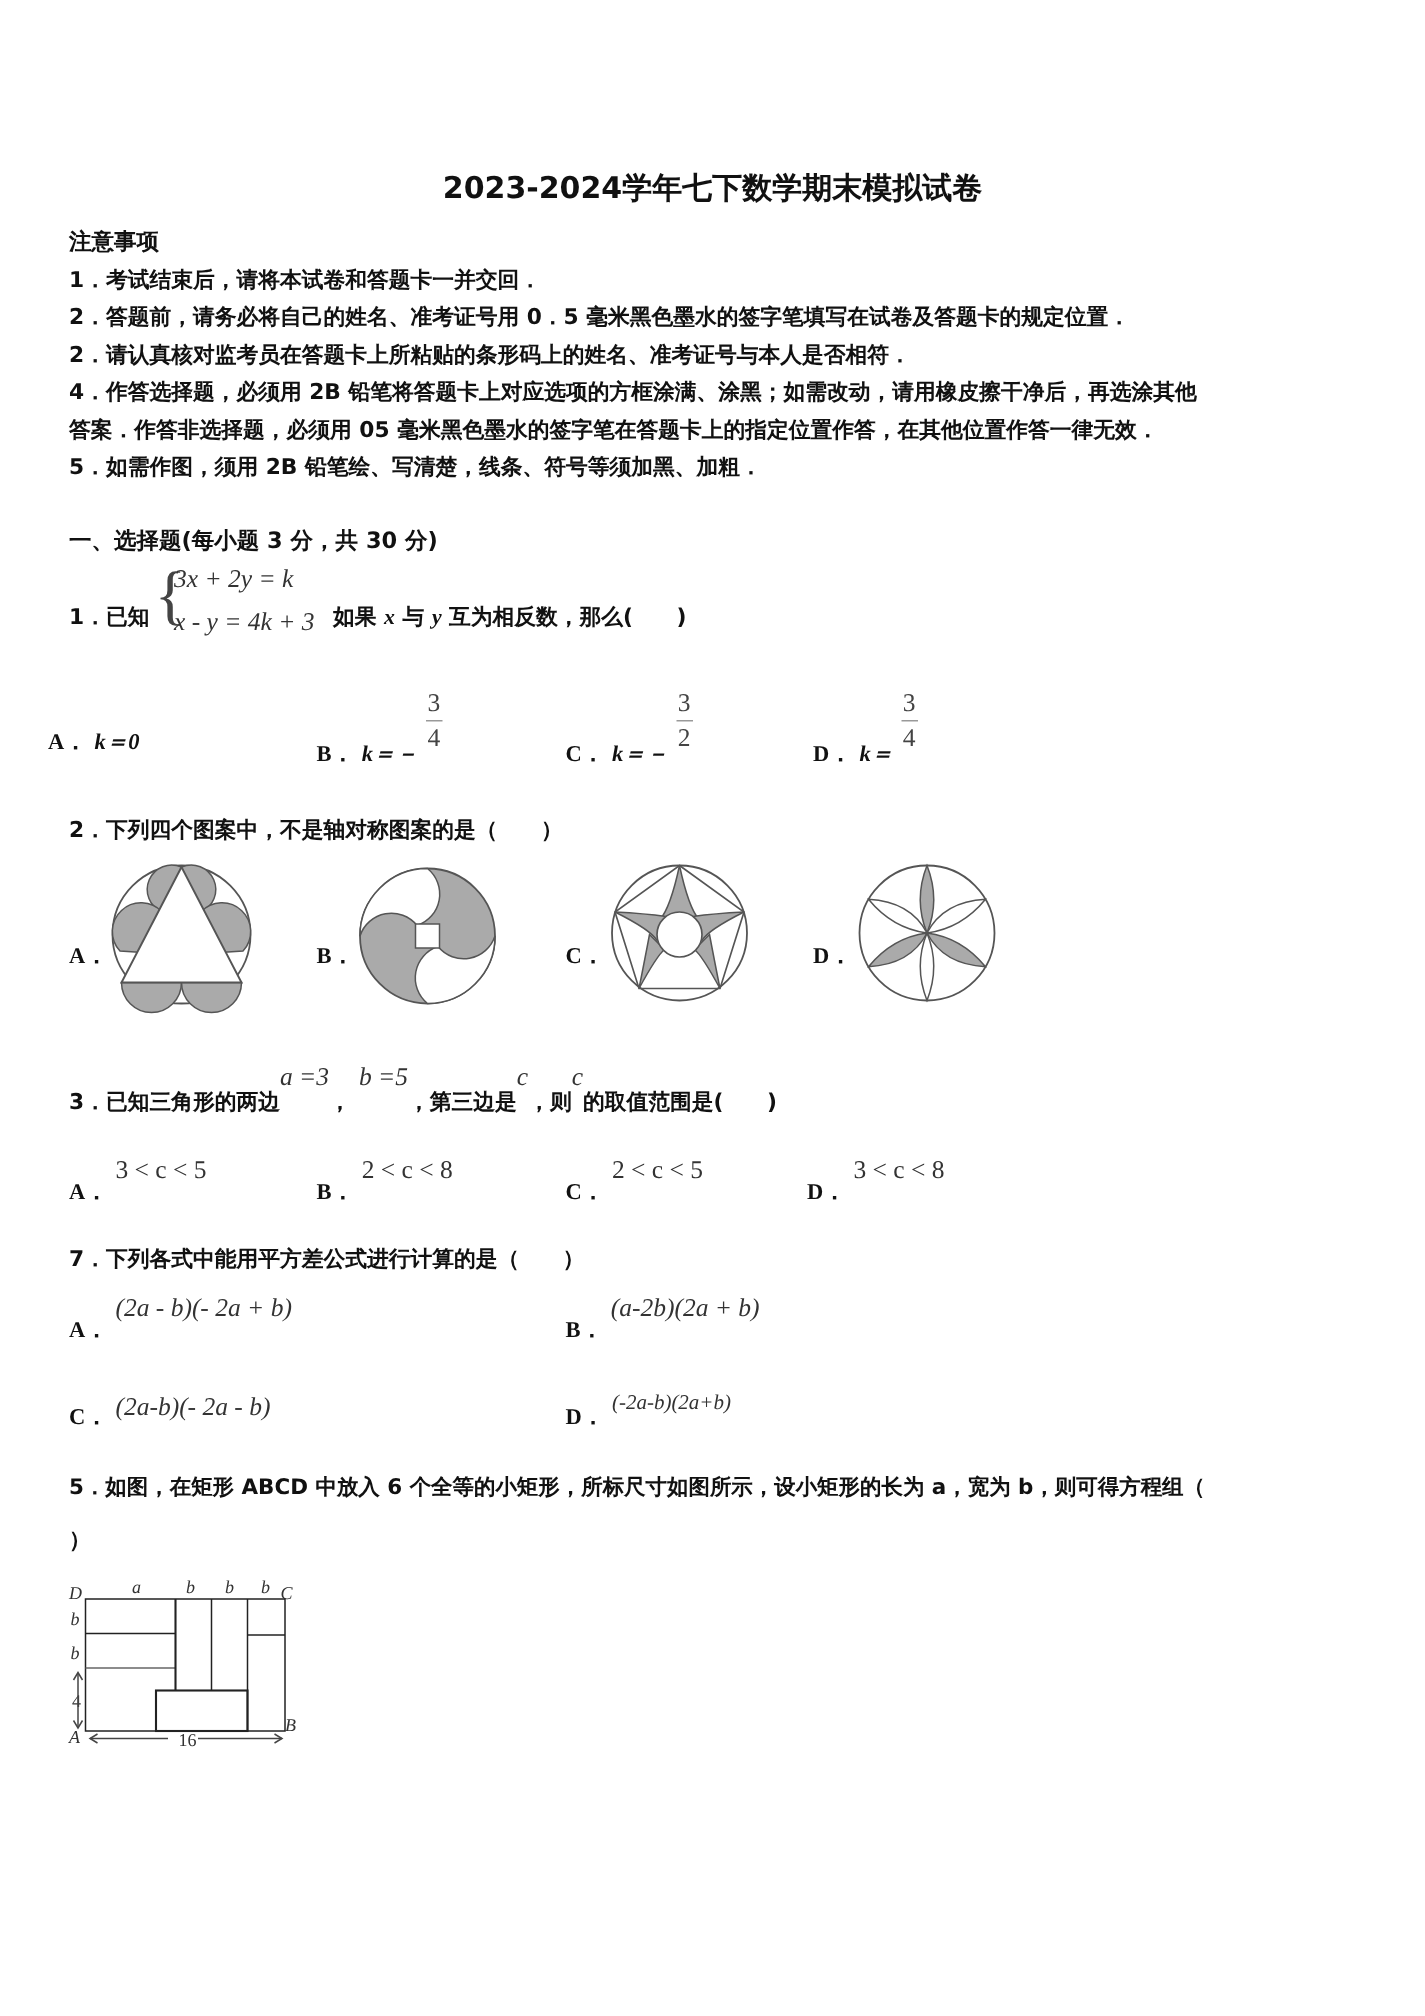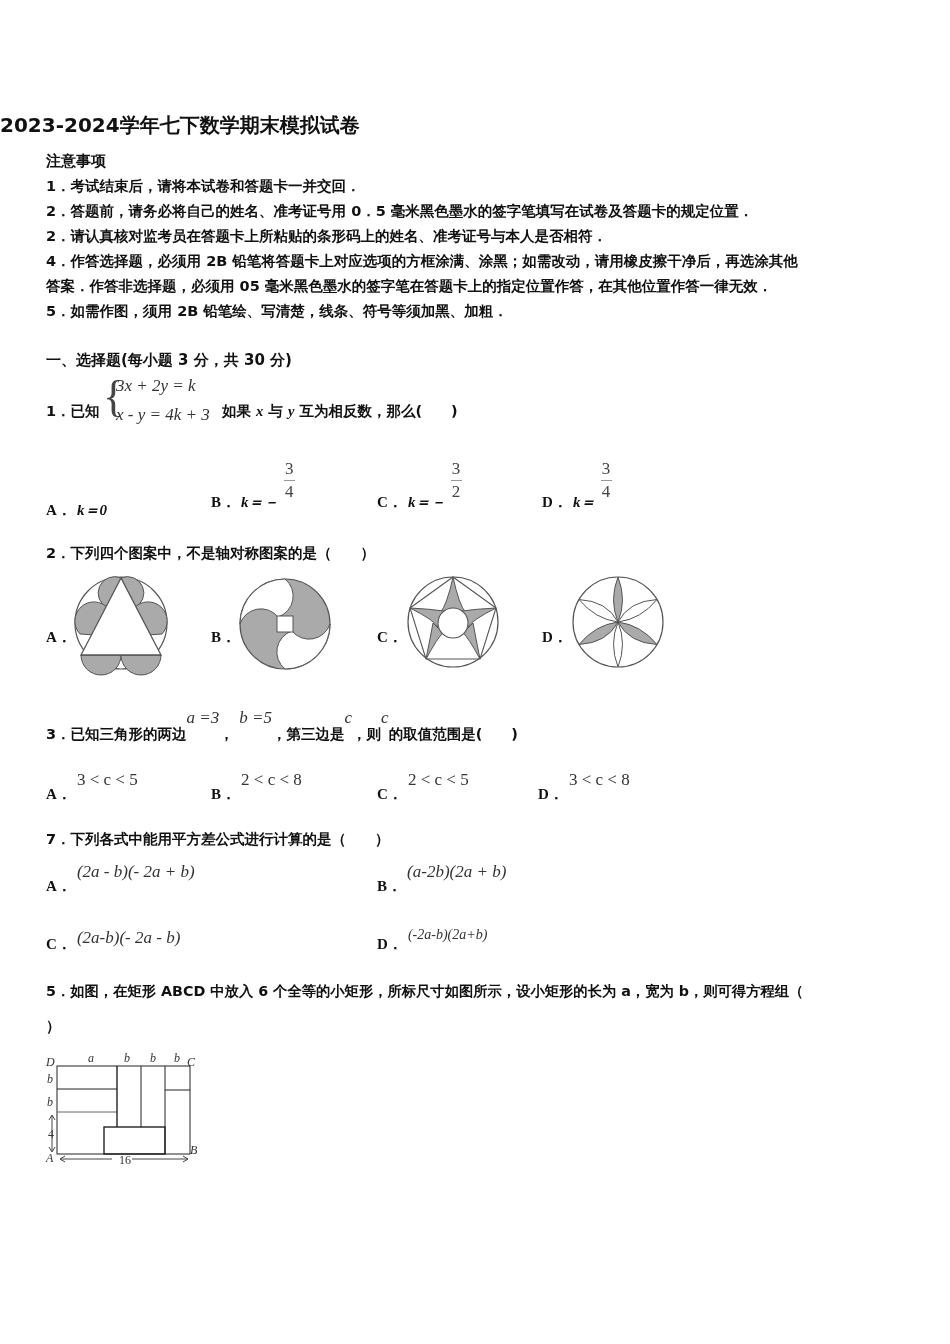--- a/index.html
+++ b/index.html
@@ -1,19 +1,19 @@
 <!DOCTYPE html>
 <html><head>
 <meta charset="utf-8">
 <style>
   html, body { margin: 0; padding: 0; background: #ffffff; }
   body { width: 950px; height: 1344px; position: relative; overflow: hidden;
          font-family: "DejaVu Sans", "Liberation Sans", sans-serif; color: #111; }
   .abs { position: absolute; white-space: nowrap; }
-  .title { top: 112px; left: 0; width: 950px; font-size: 20px; font-weight: bold; letter-spacing: 0px; }
+  .title { top: 112px; left: 0; width: 950px; text-align: center; font-size: 20px; font-weight: bold; letter-spacing: 0px; }
   .note-h { left: 46px; top: 152px; font-size: 15px; font-weight: bold; }
   .note { left: 46px; font-size: 14.5px; font-weight: bold; }
   .sec { left: 46px; top: 351px; font-size: 15px; font-weight: bold; text-align: center; }
   .q { font-size: 14.5px; font-weight: bold; }
   .opt-l { font-family: "Liberation Serif", serif; font-weight: bold; font-size: 15px; }
   .math { font-family: "Liberation Serif", serif; font-size: 17px; font-weight: normal; color: #333; }
   .mi { font-style: italic; }
   .frac { display: inline-flex; flex-direction: column; align-items: center; vertical-align: middle; font-family: "Liberation Serif", serif; font-size: 17px; color: #444; line-height: 1.05; }
   .frac .bar { width: 11px; border-top: 1px solid #999; margin: 2px 0; }
   .brace { font-family: "Liberation Serif", serif; font-size: 44px; font-weight: normal; color: #444; line-height: 1; }
@@ -33,21 +33,21 @@
 <div class="abs note" style="top:302px">5．如需作图，须用 2B 铅笔绘、写清楚，线条、符号等须加黑、加粗．</div>
 
 <div class="abs sec">一、选择题(每小题 3 分，共 30 分)</div>
 
 <div class="abs q" style="left:46px; top:402px;">1．已知</div>
 <div class="abs brace" style="left:103px; top:375px;">{</div>
 <div class="abs math" style="left:116px; top:376px;"><span class="mi">3x + 2y = k</span></div>
 <div class="abs math" style="left:116px; top:405px;"><span class="mi">x - y = 4k + 3</span></div>
 <div class="abs q" style="left:222px; top:402px;"><span>如果 </span><span class="mi" style="font-family:'Liberation Serif',serif;">x</span><span> 与 </span><span class="mi" style="font-family:'Liberation Serif',serif;">y</span><span> 互为相反数，那么(　　)</span></div>
 
-<div class="abs" style="left:46px; top:484px;margin-top:16px;">
+<div class="abs" style="left:32px; top:484px;">
   <span class="opt-l">A．</span>
   <span class="opt-l mi">k＝0</span>
 </div>
 <div class="abs" style="left:211px; top:460px;">
   <span class="opt-l" style="position:relative;top:22px;">B．</span>
   <span class="opt-l mi" style="position:relative;top:22px;">k＝－</span>
   <span class="frac">
       <span>3</span>
       <span class="bar"></span>
       <span>4</span>

